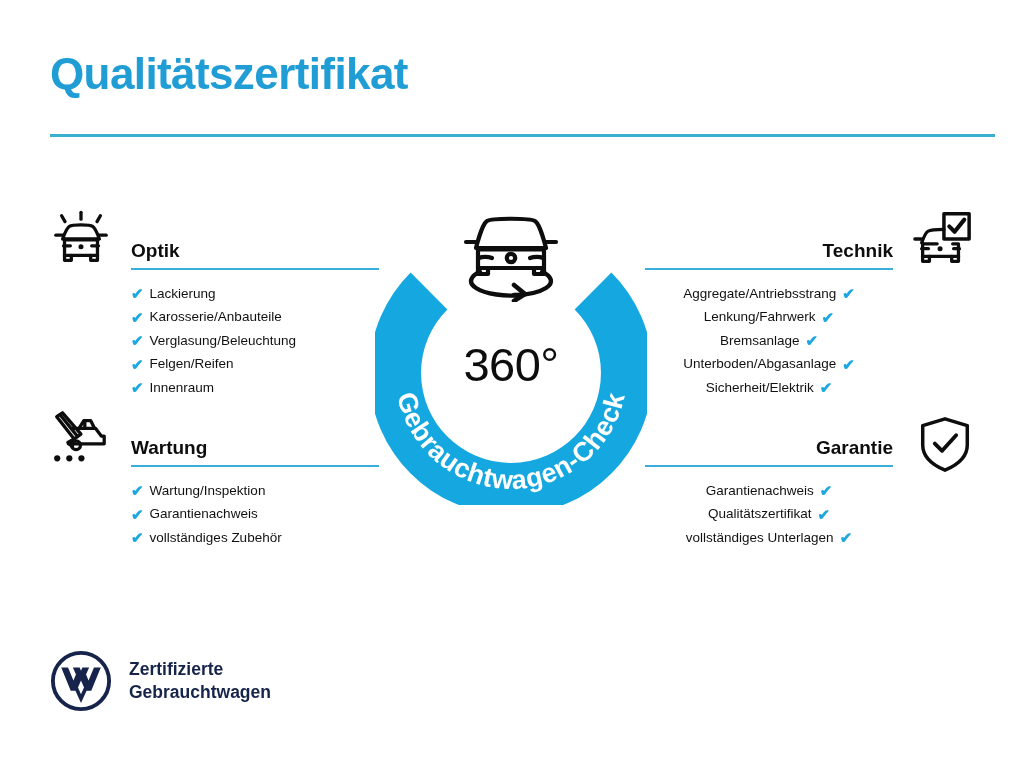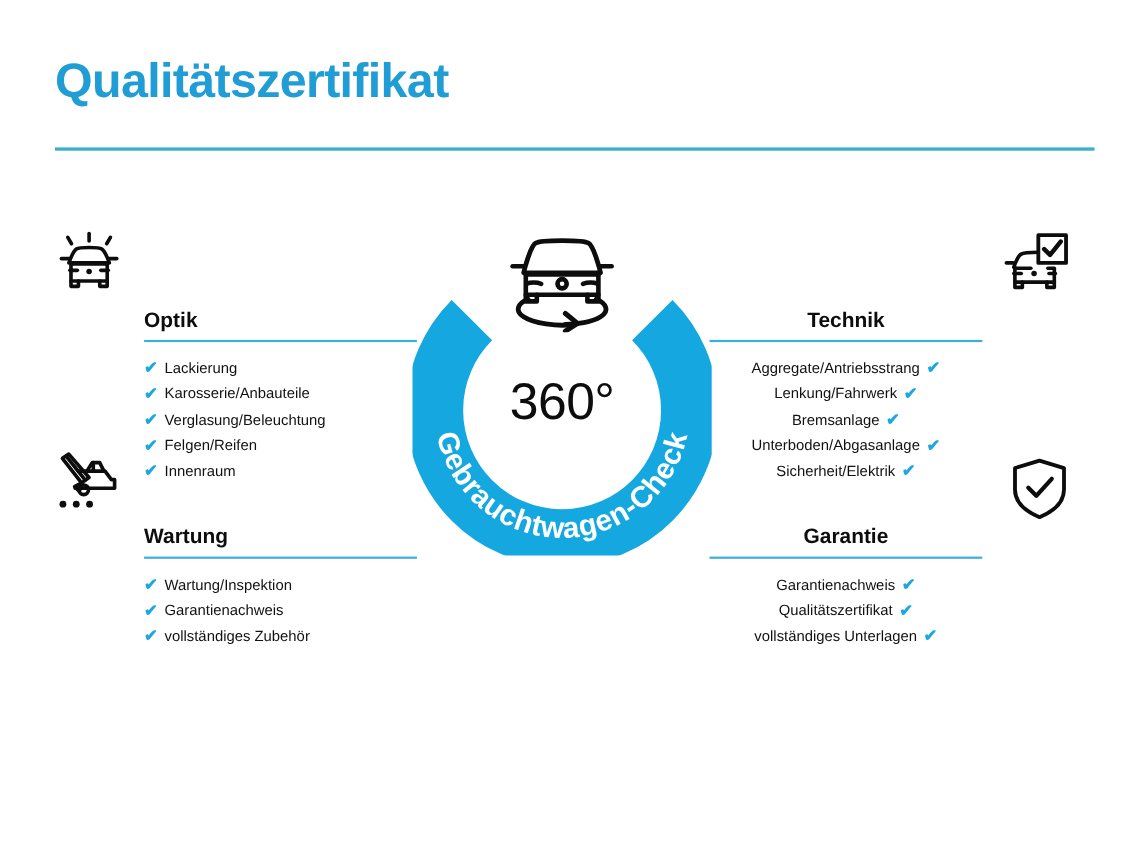--- a/index.html
+++ b/index.html
@@ -49,23 +49,22 @@
   }
   .block-left  { width: 248px; }
   .block-right { width: 248px; }
 
   .sec-head {
     font-size: 19px;
     font-weight: bold;
     color: #0d0d0d;
     line-height: 1.05;
     white-space: nowrap;
-    margin-top: 41px;
-  }
-  .block-right .sec-head { text-align: center; }
+  }
+  .block-right .sec-head { text-align: right; }
 
   .sec-rule {
     margin-top: 7px;
     width: 100%;
     height: 2px;
     background: #3AAFDC;
   }
 
   .sec-list {
     margin: 0;
@@ -338,14 +337,52 @@
       <path d="M27 54 C30 52.5 36 52.5 40 54"></path>
       <path d="M91 54 C88 52.5 82 52.5 78 54"></path>
       <circle cx="59" cy="54" r="4.2"></circle>
 
       <path d="M28 68 C18 72 16 79 24 84 C33 90 54 93 70 91" stroke-width="4.4"></path>
       <path d="M90 68 C100 72 102 79 94 84 C86 89 72 91 62 91" stroke-width="4.4"></path>
       <path d="M62 81 L73 90 L62 97" stroke-width="4.6" fill="none"></path>
     </svg>
   </div>
 
+  <div class="footer">
+    <div class="vw-logo">
+      <svg viewBox="0 0 64 64">
+        <circle cx="32" cy="32" r="29" fill="none" stroke="#16244B" stroke-width="4"></circle>
+        <path d="M32 10.2
+                 L35.2 17.3
+                 L28.8 17.3 Z" fill="none"></path>
+        <path d="M15.0 18.0
+                 L22.0 18.0
+                 L27.6 31.4
+                 L30.2 25.2
+                 L27.0 18.0
+                 L34.0 18.0
+                 L35.4 21.3
+                 L36.8 18.0
+                 L43.8 18.0
+                 L40.6 25.2
+                 L43.2 31.4
+                 L48.8 18.0
+                 L55.8 18.0
+                 L46.0 42.0
+                 L40.0 42.0
+                 L35.4 31.6
+                 L30.8 42.0
+                 L24.8 42.0 Z" fill="#16244B" stroke="none" transform="translate(-3.4,0) scale(1.0)"></path>
+        <path d="M32 54.6
+                 L24.6 38.5
+                 L28.8 38.5
+                 L32 45.8
+                 L35.2 38.5
+                 L39.4 38.5 Z" fill="#16244B" stroke="none"></path>
+      </svg>
+    </div>
+    <div class="vw-words">
+      <div>Zertifizierte</div>
+      <div>Gebrauchtwagen</div>
+    </div>
+  </div>
 
 </div>
 
 </body></html>

